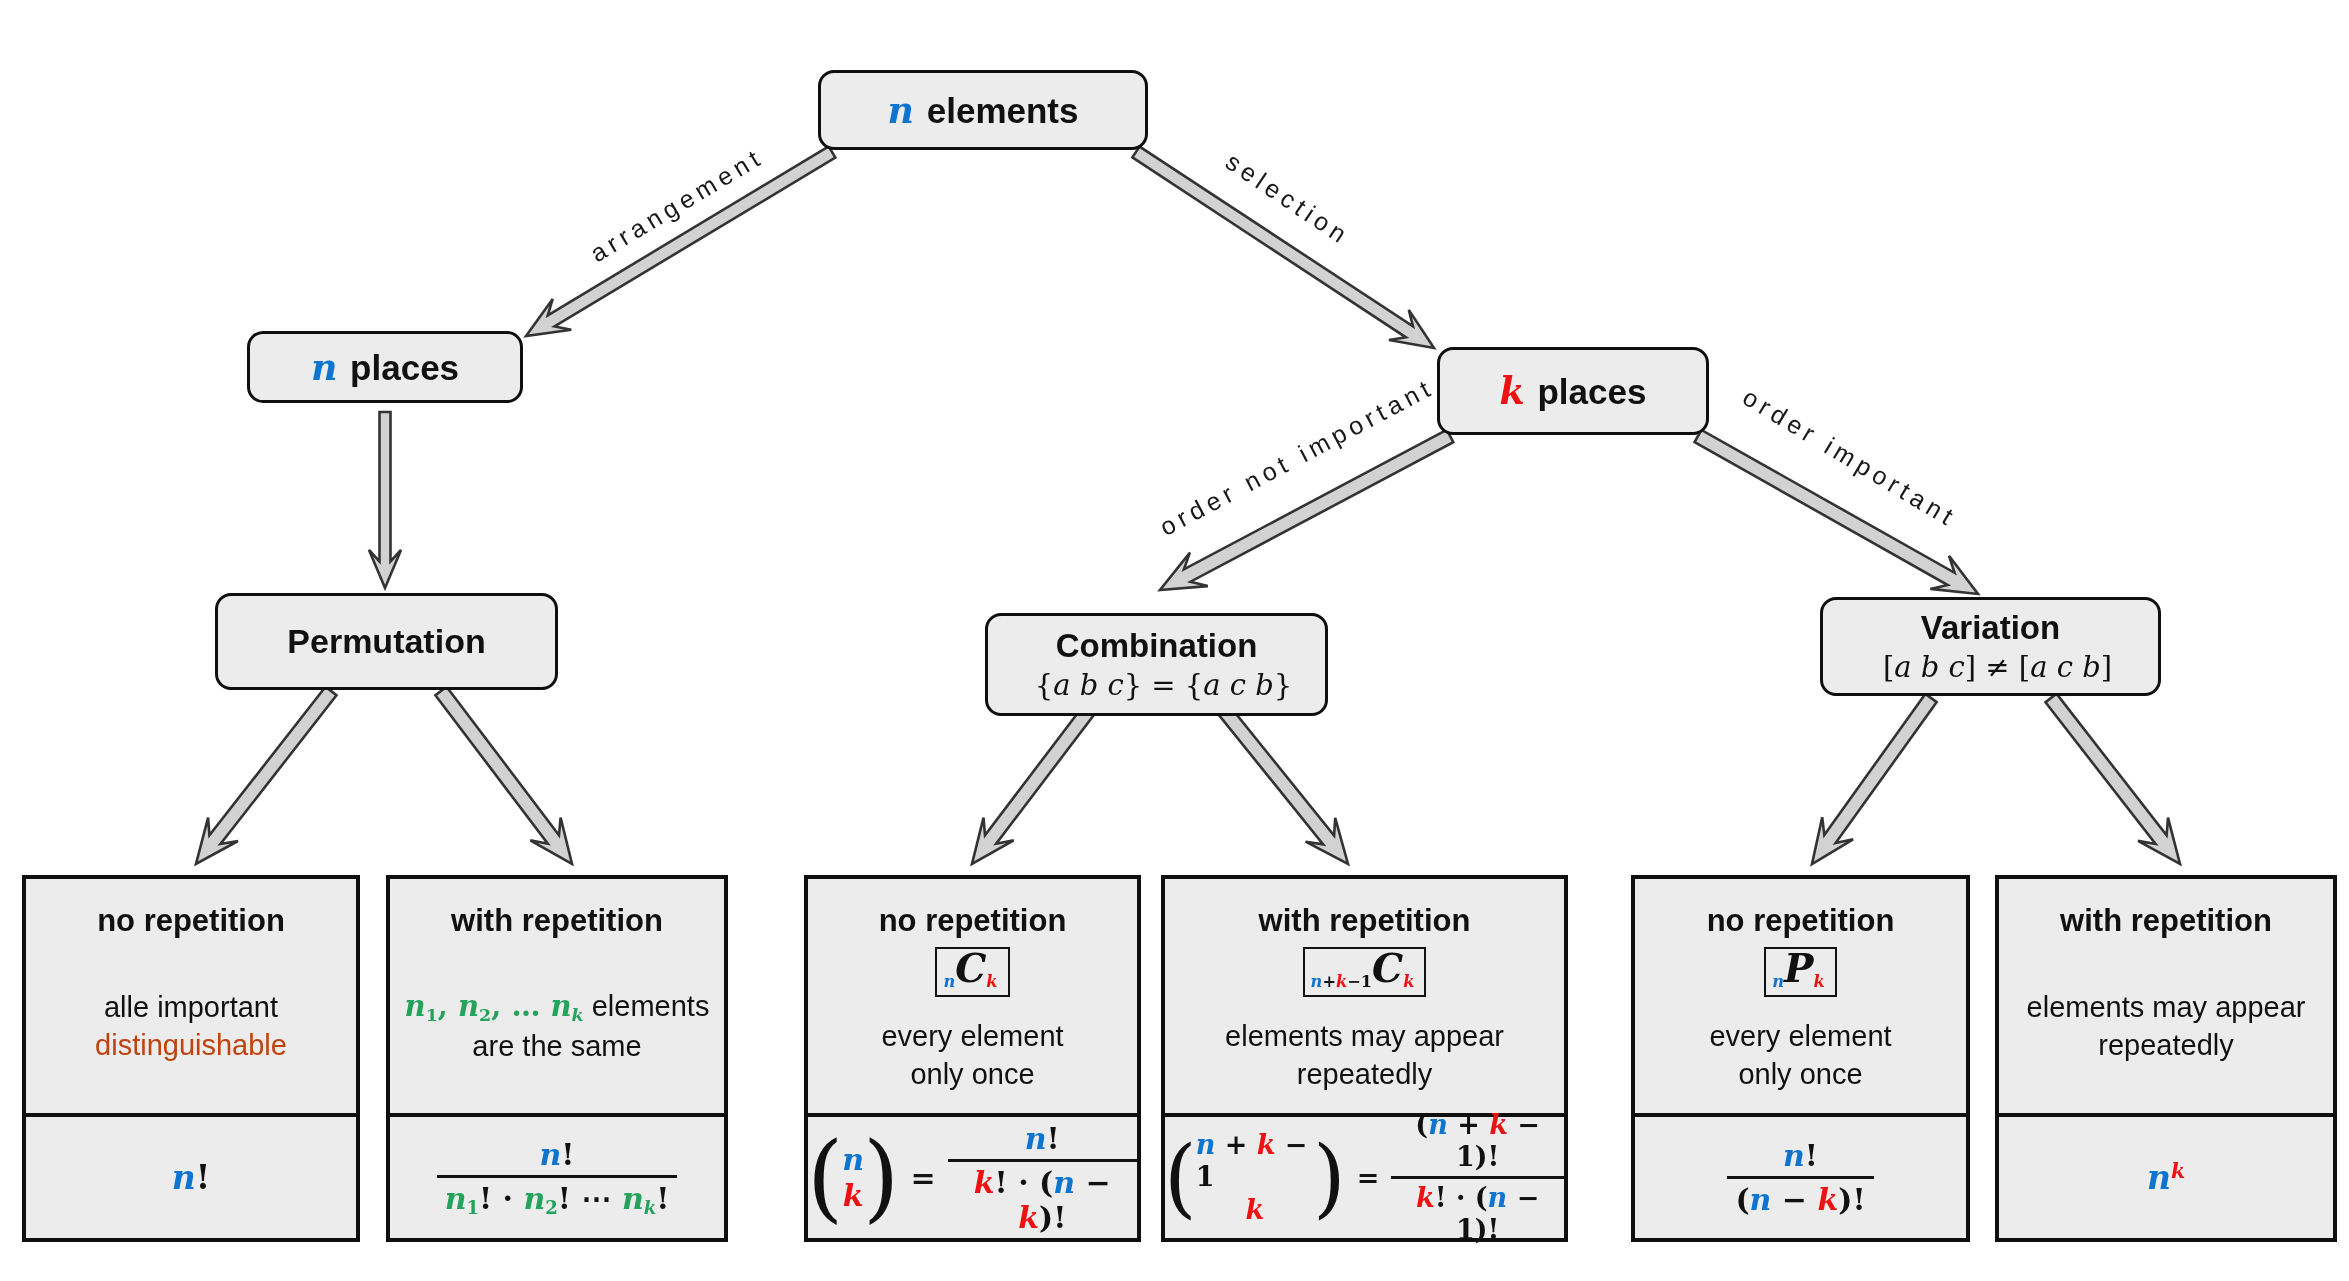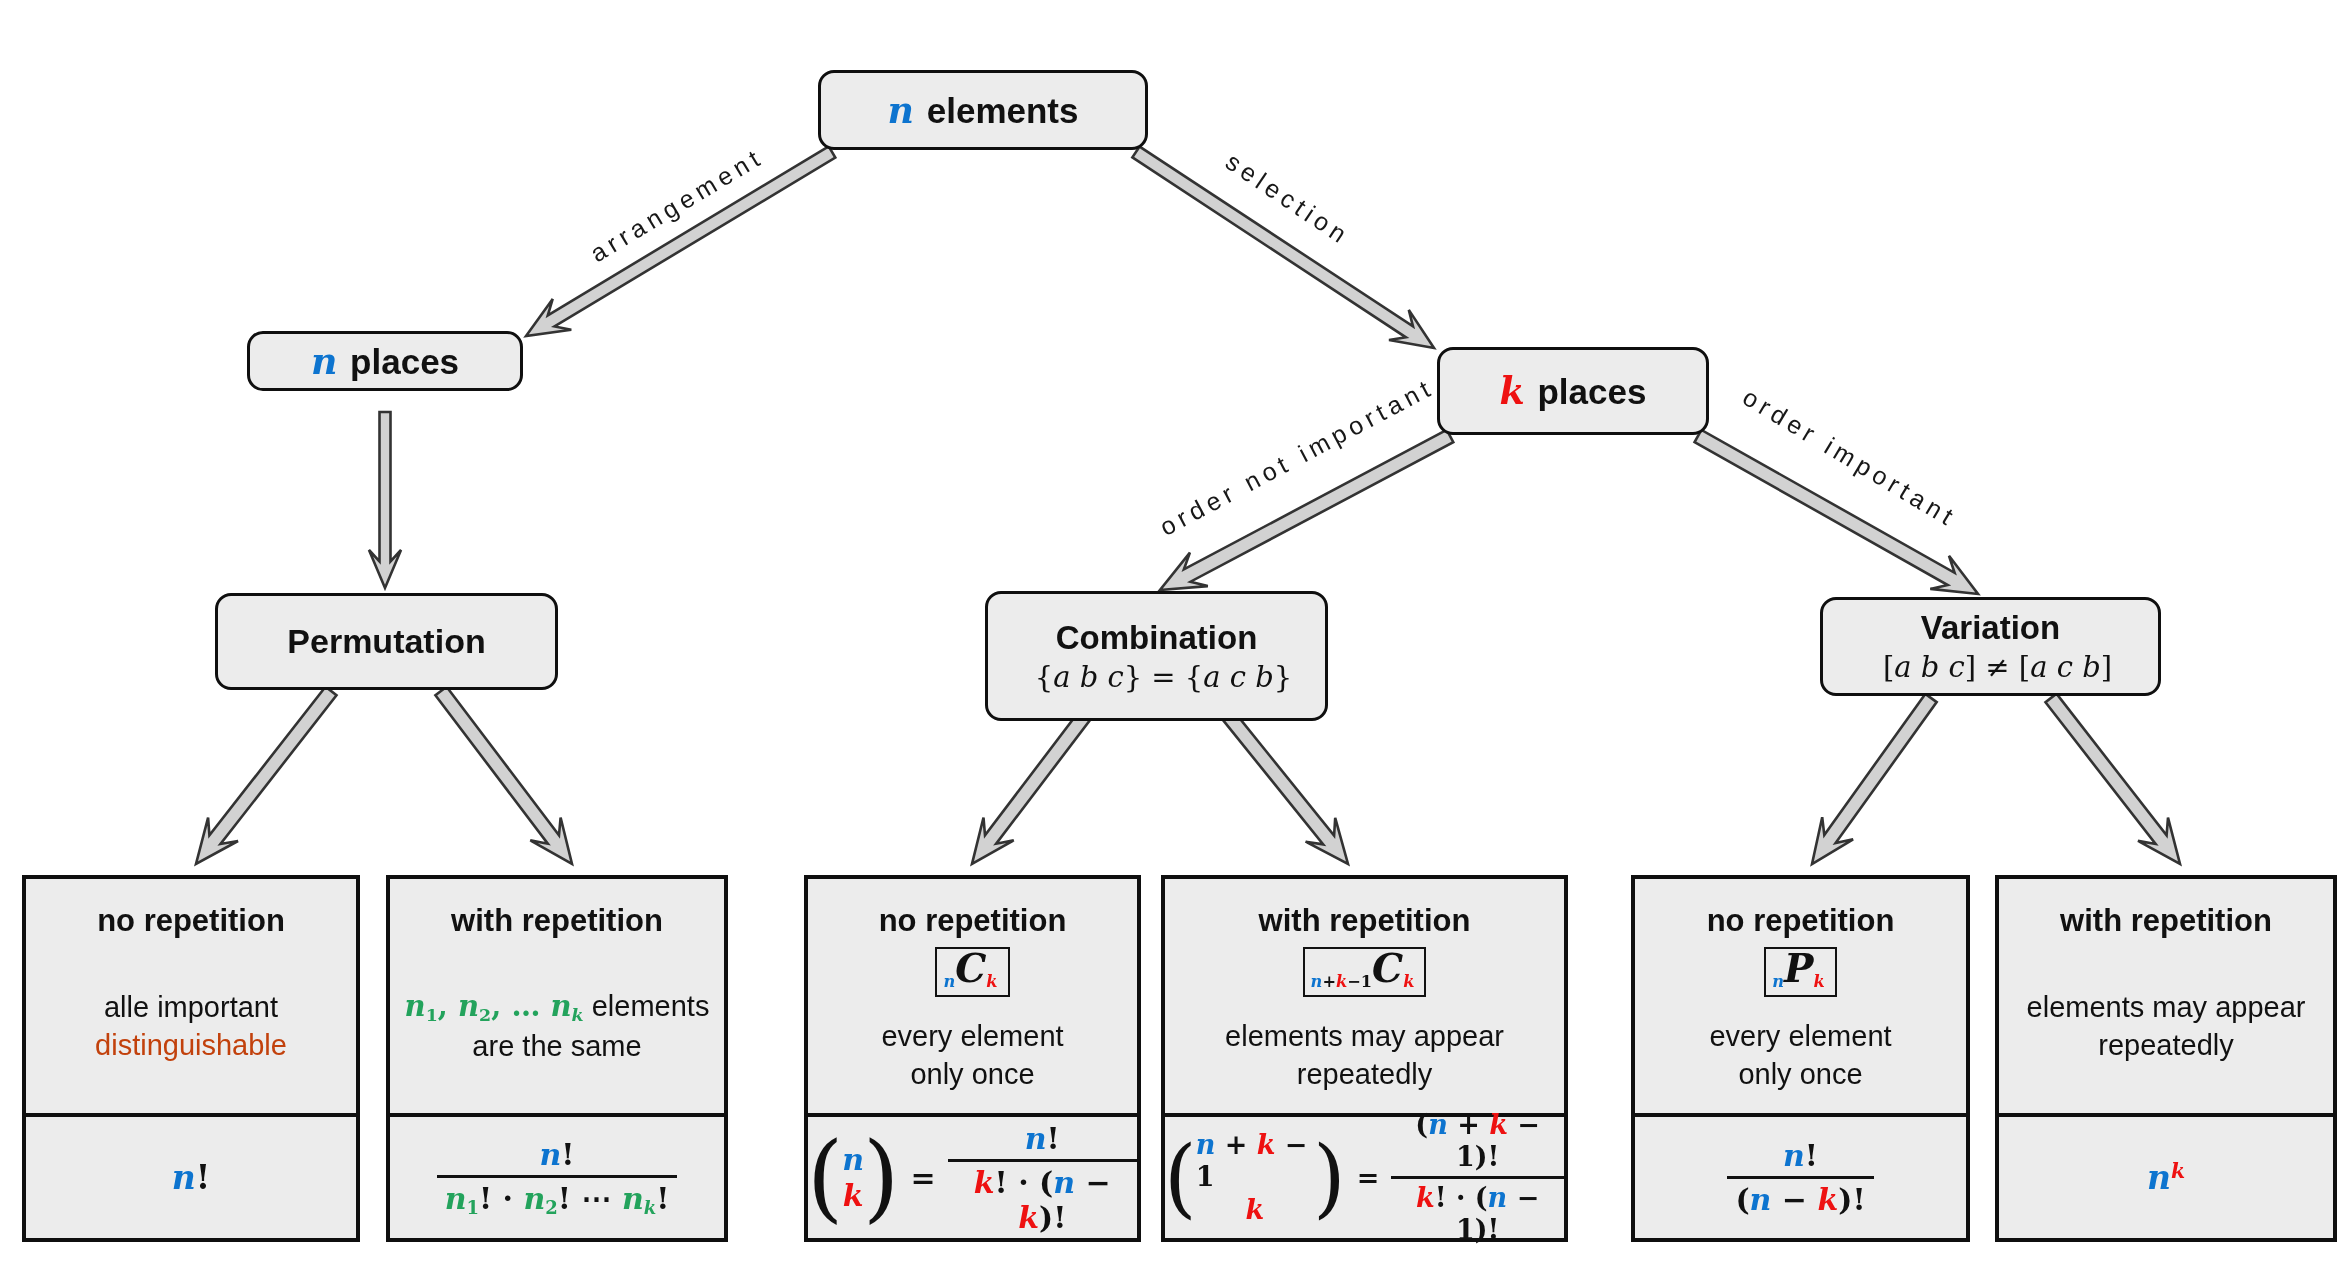--- a/index.html
+++ b/index.html
@@ -73,33 +73,33 @@
 
   <div class="alabel" style="left:677px;top:205px;transform:translate(-50%,-50%) rotate(-31deg);">arrangement</div>
   <div class="alabel" style="left:1288px;top:199px;transform:translate(-50%,-50%) rotate(34deg);">selection</div>
   <div class="alabel" style="left:1297px;top:457px;transform:translate(-50%,-50%) rotate(-28deg);">order not important</div>
   <div class="alabel" style="left:1850px;top:458px;transform:translate(-50%,-50%) rotate(31deg);">order important</div>
 
   <div class="node" style="left:818px;top:70px;width:330px;height:80px;">
     <div class="node-title"><span class="tok-bi" style="color: rgb(13, 116, 207);">n</span><span class="tok-title" style="color: rgb(17, 17, 17);"> elements</span></div>
   </div>
 
-  <div class="node" style="left:247px;top:331px;width:276px;height:60px;">
+  <div class="node" style="left:247px;top:331px;width:276px;height:72px;">
     <div class="node-title"><span class="tok-bi" style="color: rgb(13, 116, 207);">n</span><span class="tok-title" style="color: rgb(17, 17, 17);"> places</span></div>
   </div>
 
   <div class="node" style="left:1437px;top:347px;width:272px;height:88px;">
     <div class="node-title"><span class="tok-bi" style="color: rgb(238, 17, 17);">k</span><span class="tok-title" style="color: rgb(17, 17, 17);"> places</span></div>
   </div>
 
   <div class="node" style="left:215px;top:593px;width:343px;height:97px;">
     <div class="node-heading" style="font-size:34px;">Permutation</div>
   </div>
 
-  <div class="node" style="left:985px;top:591px;width:343px;height:130px;">
+  <div class="node" style="left:985px;top:613px;width:343px;height:103px;">
     <div class="node-heading">Combination</div>
     <div class="node-sub"><span class="tok-up" style="color: rgb(17, 17, 17);">{</span><span class="tok-it" style="color: rgb(17, 17, 17);">a b c</span><span class="tok-up" style="color: rgb(17, 17, 17);">} = {</span><span class="tok-it" style="color: rgb(17, 17, 17);">a c b</span><span class="tok-up" style="color: rgb(17, 17, 17);">}</span></div>
   </div>
 
   <div class="node" style="left:1820px;top:597px;width:341px;height:99px;">
     <div class="node-heading">Variation</div>
     <div class="node-sub"><span class="tok-up" style="color: rgb(17, 17, 17);">[</span><span class="tok-it" style="color: rgb(17, 17, 17);">a b c</span><span class="tok-up" style="color: rgb(17, 17, 17);">] ≠ [</span><span class="tok-it" style="color: rgb(17, 17, 17);">a c b</span><span class="tok-up" style="color: rgb(17, 17, 17);">]</span></div>
   </div>
 
   <div class="card" style="left:22px;width:338px;">

